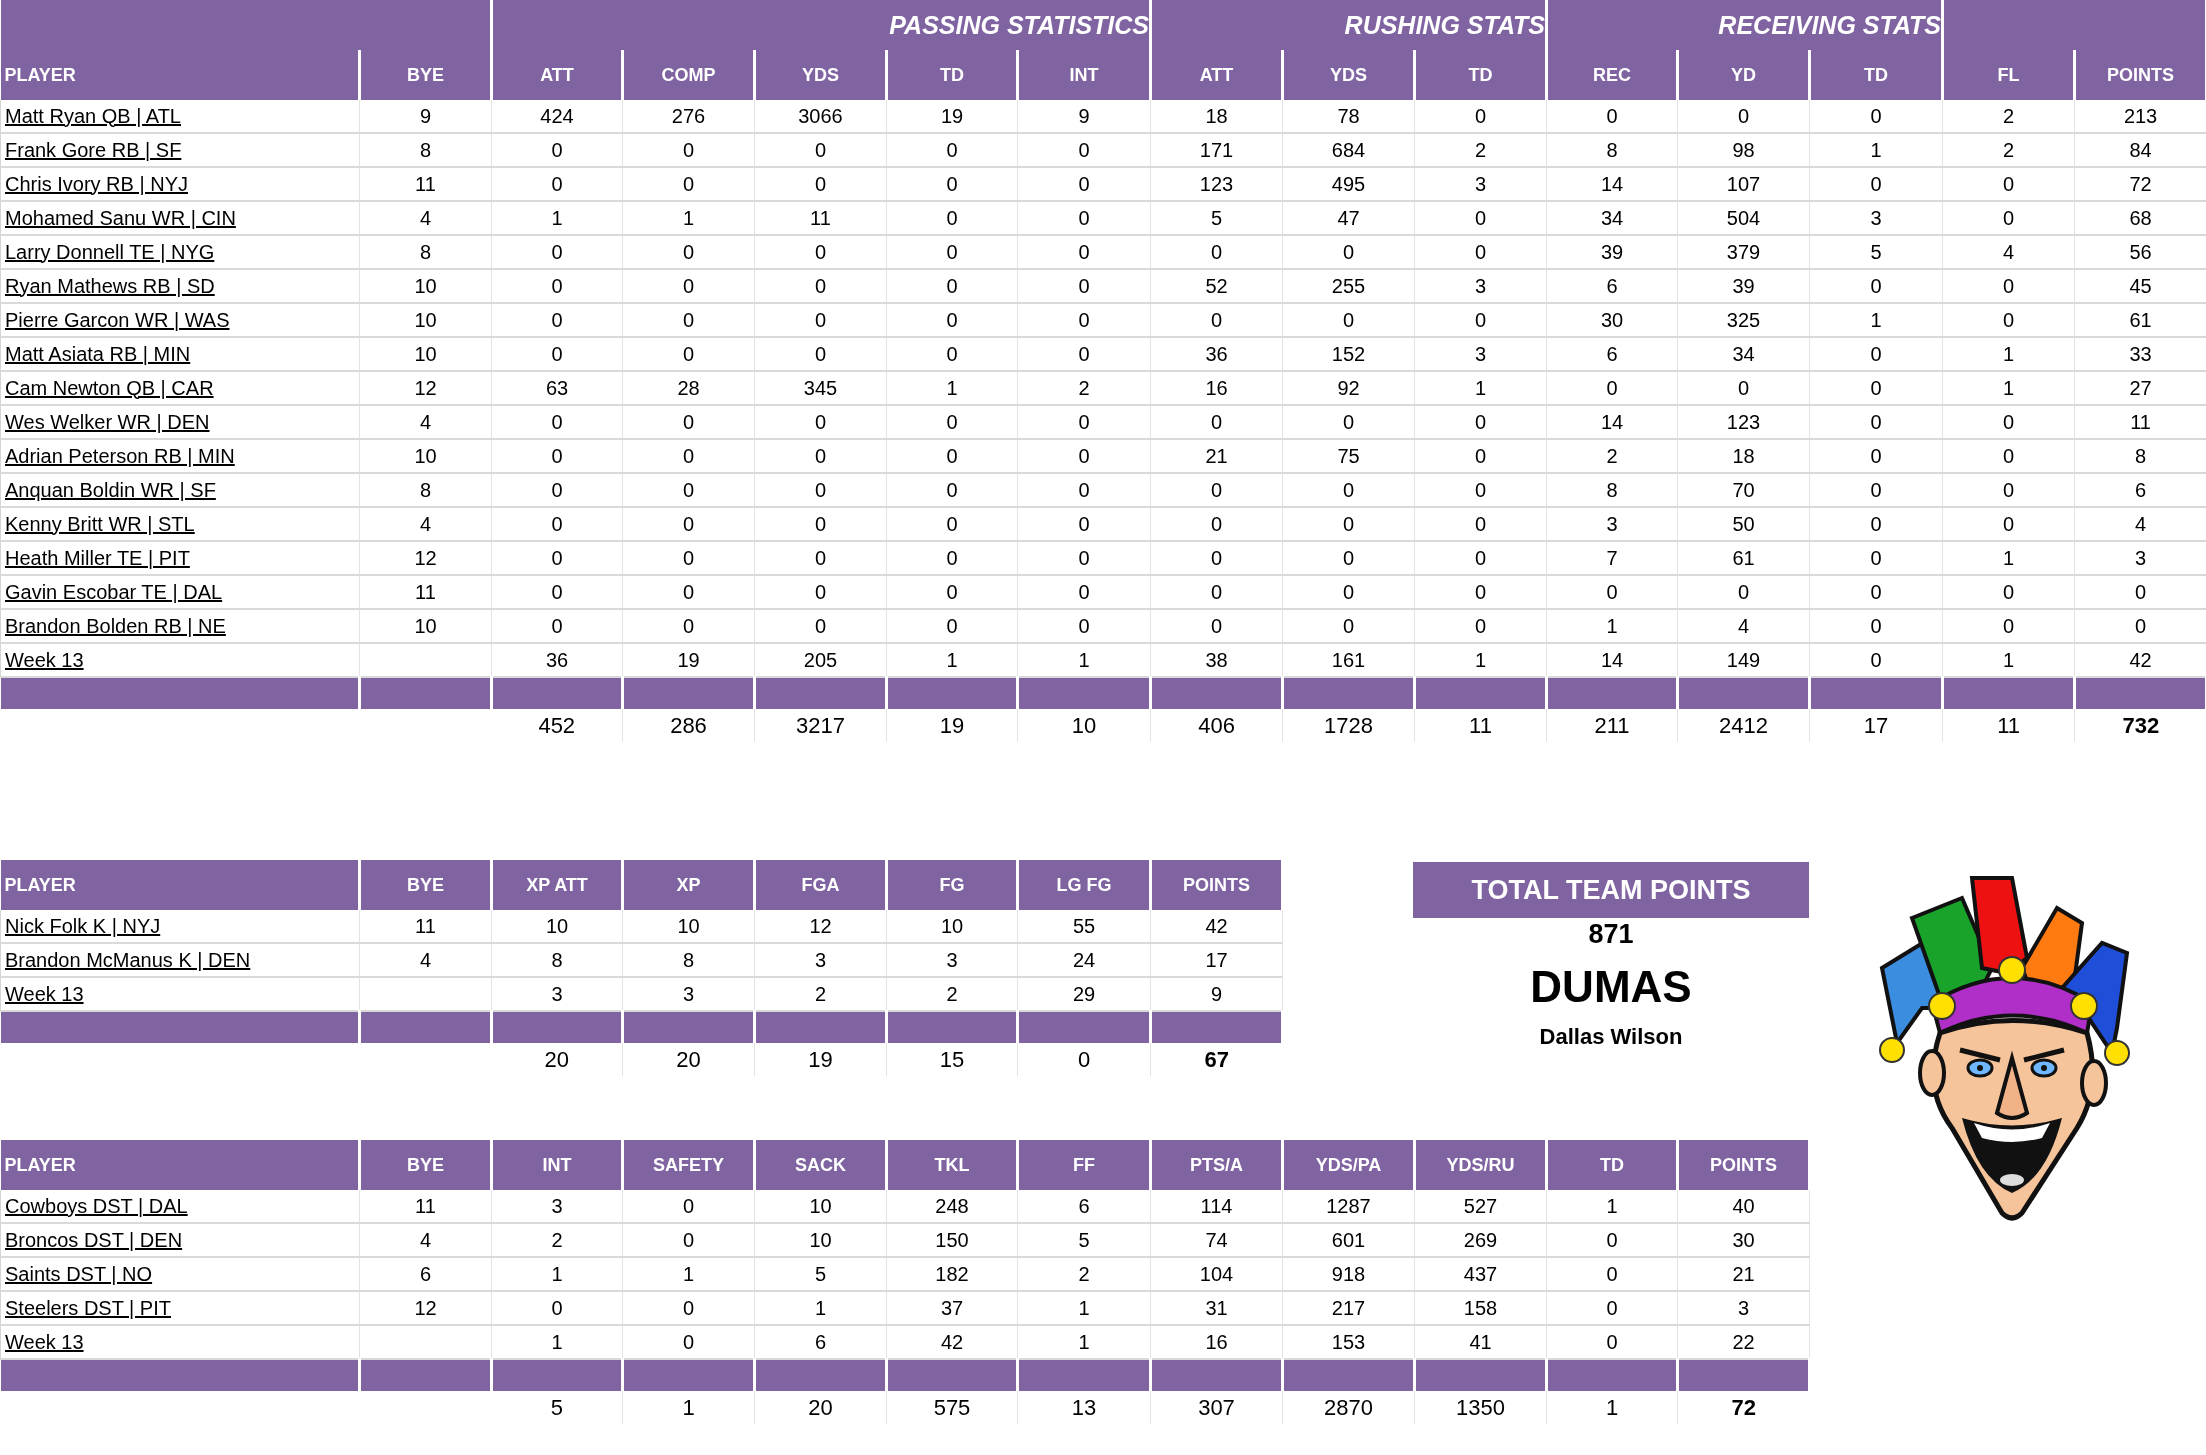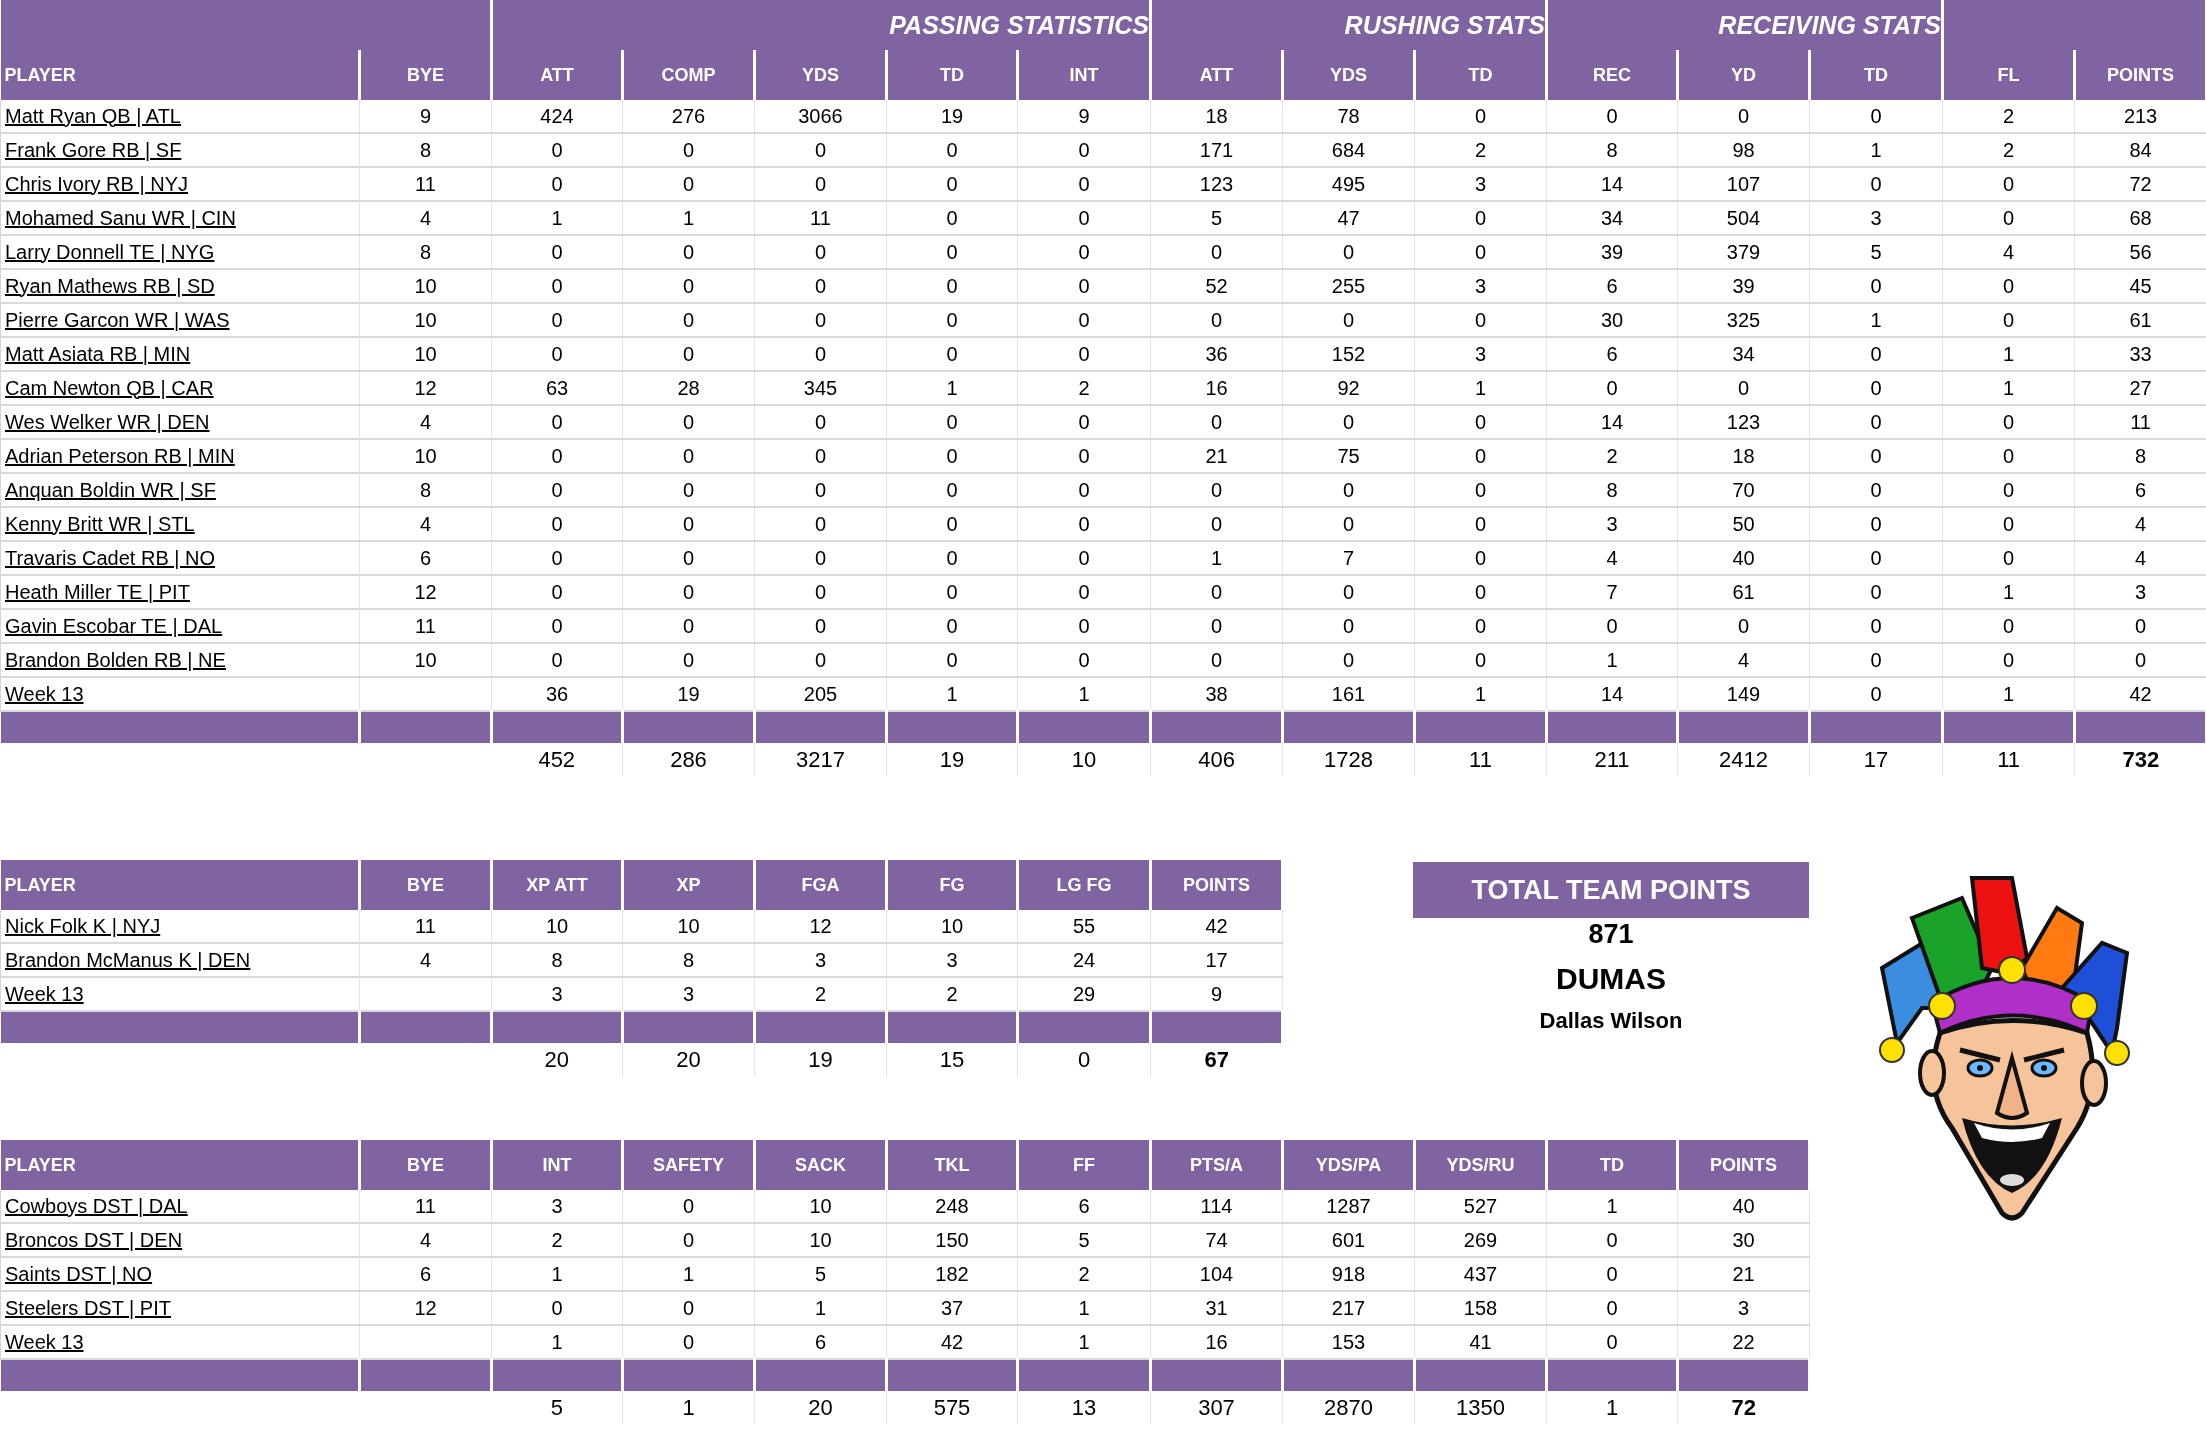--- a/index.html
+++ b/index.html
@@ -15,21 +15,21 @@
   .cell{height:32px;border-bottom:2px solid #d9d9d9;border-right:1px solid #e3e3e3;font-family:"Liberation Sans",sans-serif;font-size:20px;color:#000;text-align:center;vertical-align:middle;}
   .cell.name{text-align:left;padding-left:4px;border-left:1px solid #d4d4d4;text-decoration:underline;}
   .bar td{background:#8064a2;height:31px;border-left:3px solid #fff;border-right:3px solid #fff;border-bottom:none;}
   .bar td:first-child{border-left:none;}
   .tot td{height:33px;font-size:22px;text-align:center;vertical-align:middle;border-right:1px solid #e3e3e3;}
   .tot td.nb{border-right:none;}
   .tot td.bold{font-weight:bold;}
   .team{position:absolute;left:1413px;top:862px;width:396px;text-align:center;}
   .team .tbox{background:#8064a2;color:#fff;font-weight:bold;font-size:27px;height:56px;line-height:56px;}
   .team .total{font-weight:bold;font-size:27px;margin-top:1px;}
-  .team .tname{font-weight:bold;font-size:30px;margin-top:12px;}
+  .team .tname{font-weight:bold;font-size:44px;margin-top:12px;}
   .team .owner{font-weight:bold;font-size:22px;margin-top:12px;}
   .jester{position:absolute;left:1862px;top:858px;width:290px;height:370px;}
 </style>
 </head>
 <body>
 
 <div class="sheet">
 
   <table id="offense" style="left:0;top:0;width:2206px;">
     <colgroup>
@@ -291,37 +291,20 @@
           <td class="cell">0</td>
           <td class="cell">0</td>
           <td class="cell">0</td>
           <td class="cell">3</td>
           <td class="cell">50</td>
           <td class="cell">0</td>
           <td class="cell">0</td>
           <td class="cell">4</td>
         </tr>
         <tr>
-          <td class="cell name">Travaris Cadet RB | NO</td>
-          <td class="cell">6</td>
-          <td class="cell">0</td>
-          <td class="cell">0</td>
-          <td class="cell">0</td>
-          <td class="cell">0</td>
-          <td class="cell">0</td>
-          <td class="cell">1</td>
-          <td class="cell">7</td>
-          <td class="cell">0</td>
-          <td class="cell">4</td>
-          <td class="cell">40</td>
-          <td class="cell">0</td>
-          <td class="cell">0</td>
-          <td class="cell">4</td>
-        </tr>
-        <tr>
           <td class="cell name">Heath Miller TE | PIT</td>
           <td class="cell">12</td>
           <td class="cell">0</td>
           <td class="cell">0</td>
           <td class="cell">0</td>
           <td class="cell">0</td>
           <td class="cell">0</td>
           <td class="cell">0</td>
           <td class="cell">0</td>
           <td class="cell">0</td>

